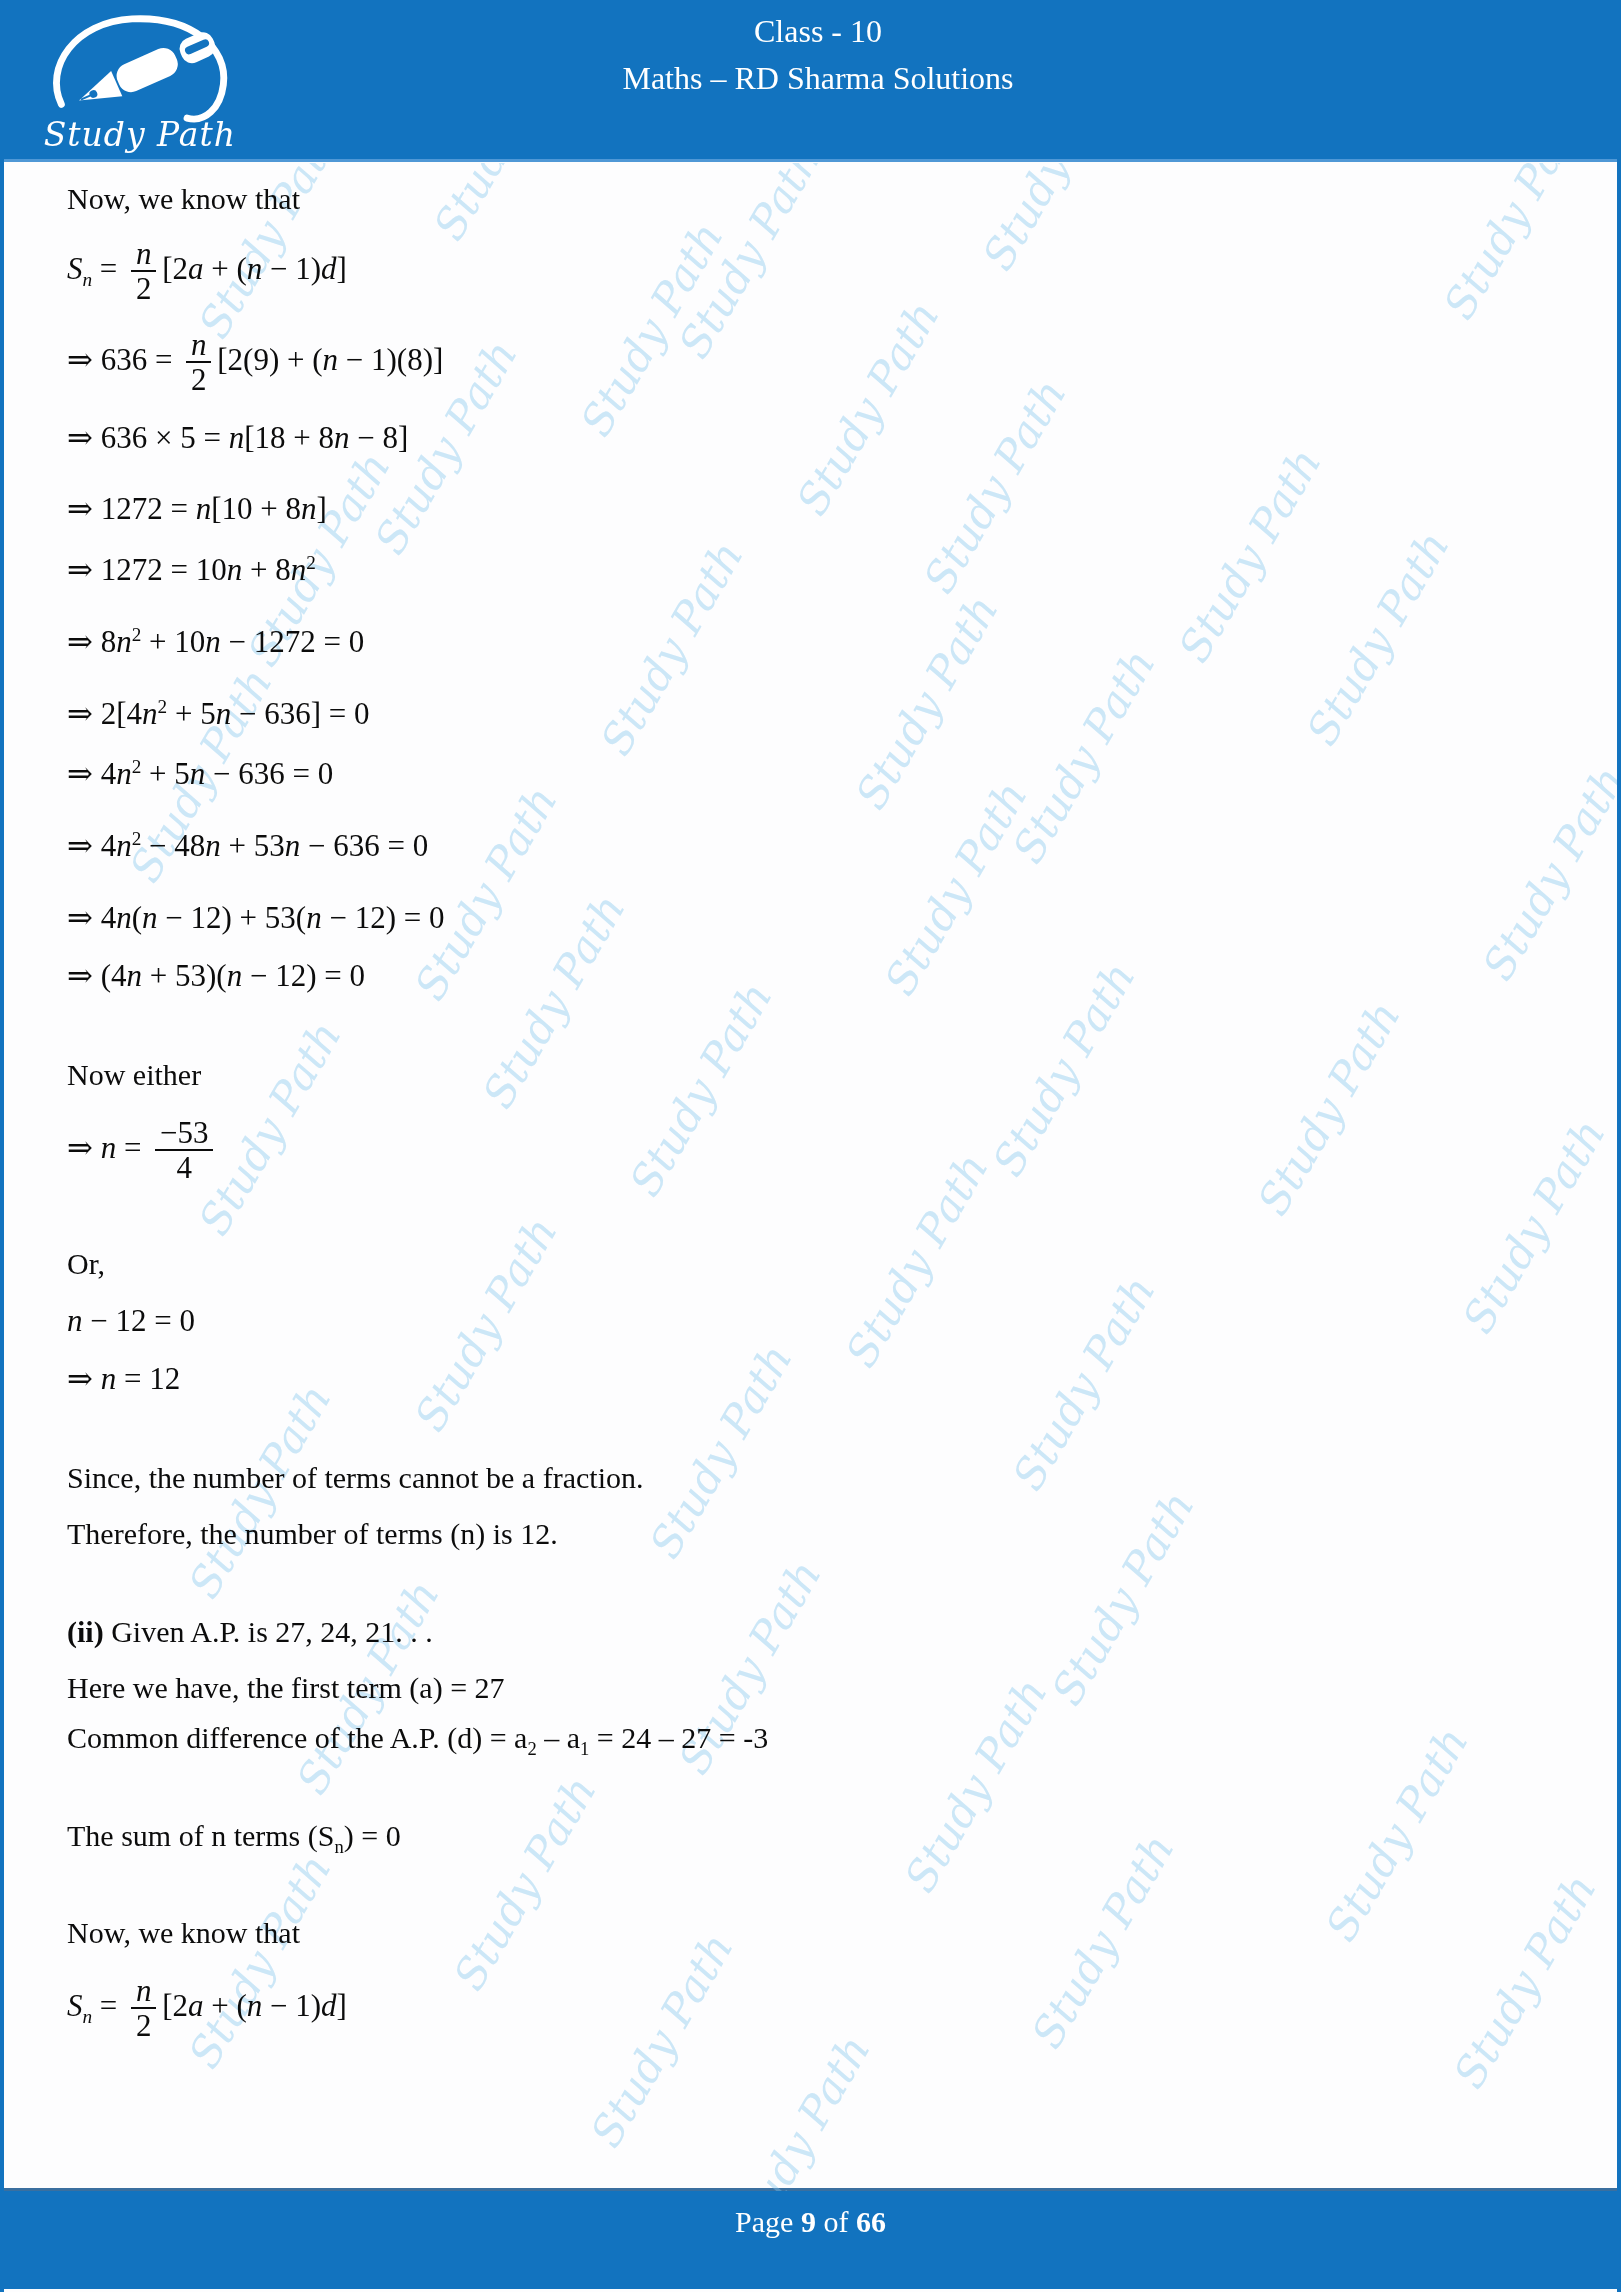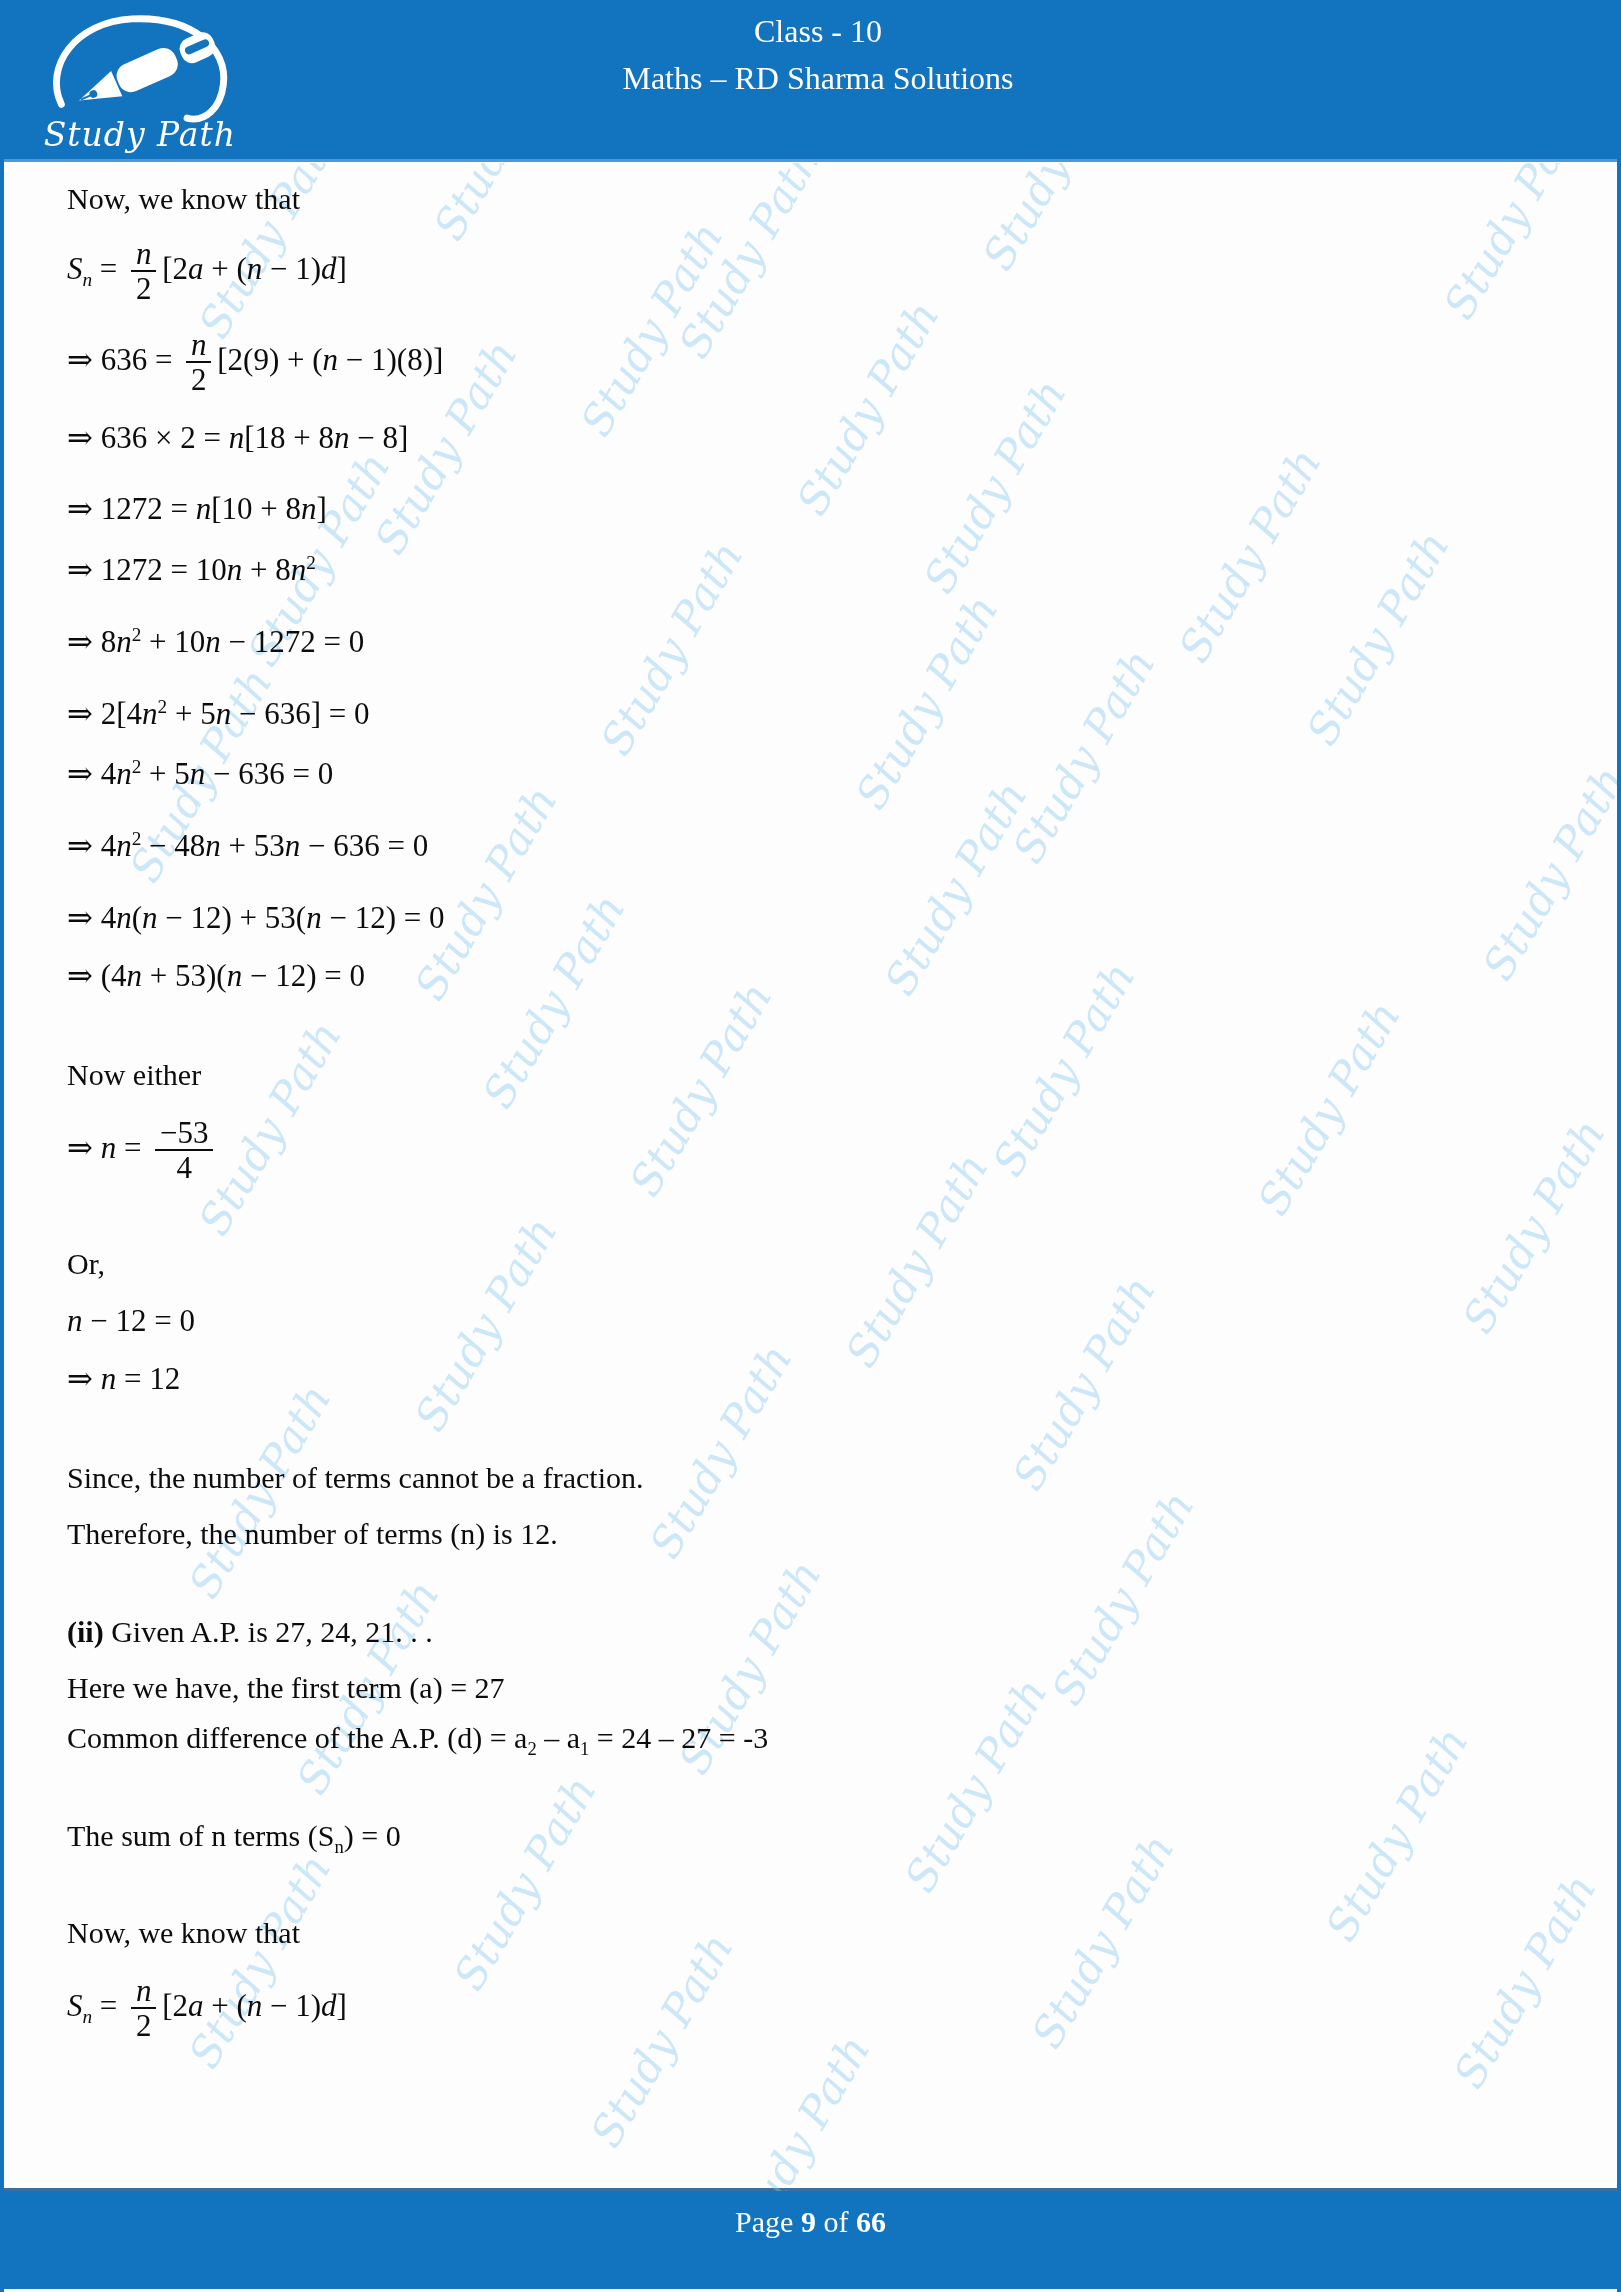--- a/index.html
+++ b/index.html
@@ -120,21 +120,21 @@
     <div id="lines">
         <div class="para gap-first"><span>Now, we know that</span></div>
         <div class="math gap-s"><span class="it">S</span><sub class="it">n</sub><span> = </span><span class="frac">
             <span class="fnum it">n</span>
             <span class="fden">2</span>
           </span><span>[2</span><span class="it">a</span><span> + (</span><span class="it">n</span><span> − 1)</span><span class="it">d</span><span>]</span></div>
         <div class="math gap-m"><span>⇒ 636 = </span><span class="frac">
             <span class="fnum it">n</span>
             <span class="fden">2</span>
           </span><span>[2(9) + (</span><span class="it">n</span><span> − 1)(8)]</span></div>
-        <div class="math gap-m"><span>⇒ 636 × 2 = </span><span class="it">n</span><span>[18 + 8</span><span class="it">n</span><span> − 8]</span></div>
+        <div class="math gap-m"><span>⇒ 636 × 5 = </span><span class="it">n</span><span>[18 + 8</span><span class="it">n</span><span> − 8]</span></div>
         <div class="math gap-mm"><span>⇒ 1272 = </span><span class="it">n</span><span>[10 + 8</span><span class="it">n</span><span>]</span></div>
         <div class="math gap-m"><span>⇒ 1272 = 10</span><span class="it">n</span><span> + 8</span><span class="it">n</span><sup>2</sup></div>
         <div class="math gap-mm"><span>⇒ 8</span><span class="it">n</span><sup>2</sup><span> + 10</span><span class="it">n</span><span> − 1272  =  0</span></div>
         <div class="math gap-mm"><span>⇒ 2[4</span><span class="it">n</span><sup>2</sup><span> + 5</span><span class="it">n</span><span> − 636] = 0</span></div>
         <div class="math gap-m"><span>⇒ 4</span><span class="it">n</span><sup>2</sup><span> + 5</span><span class="it">n</span><span> − 636 = 0</span></div>
         <div class="math gap-mm"><span>⇒ 4</span><span class="it">n</span><sup>2</sup><span> − 48</span><span class="it">n</span><span> + 53</span><span class="it">n</span><span> − 636 = 0</span></div>
         <div class="math gap-mm"><span>⇒ 4</span><span class="it">n</span><span>(</span><span class="it">n</span><span> − 12) + 53(</span><span class="it">n</span><span> − 12) = 0</span></div>
         <div class="math gap-s"><span>⇒ (4</span><span class="it">n</span><span> + 53)(</span><span class="it">n</span><span> − 12) = 0</span></div>
         <div class="para gap-l"><span>Now either</span></div>
         <div class="math gap-m"><span>⇒  </span><span class="it">n</span><span> = </span><span class="frac">

